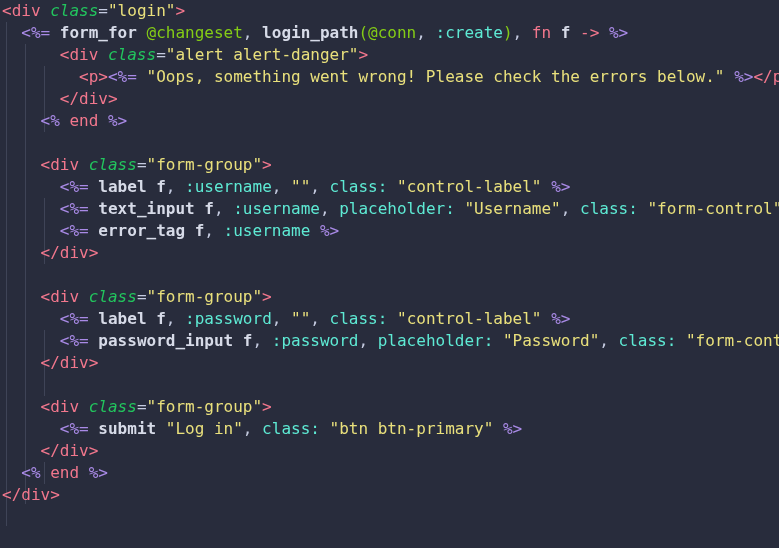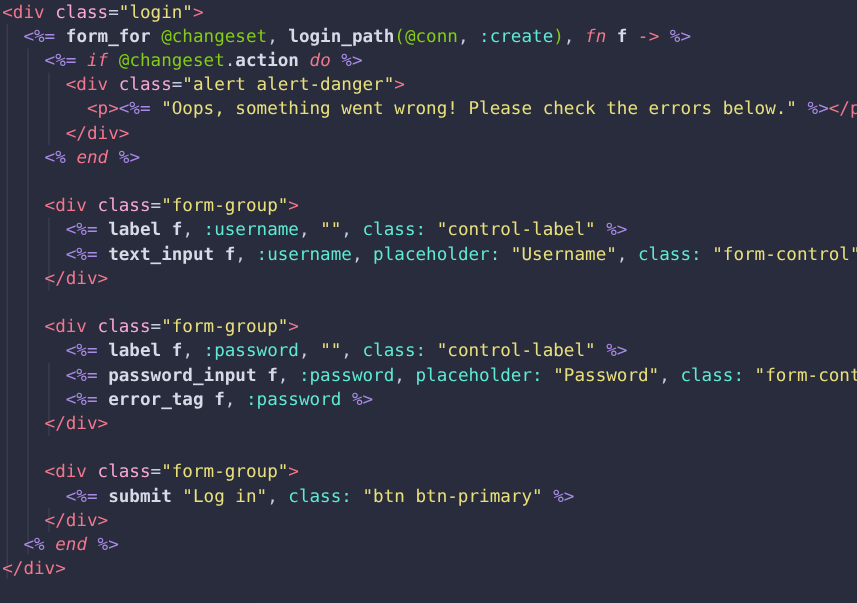--- a/index.html
+++ b/index.html
@@ -44,25 +44,25 @@
     height: 22px;
     line-height: 22px;
     font-size: 16px;
     white-space: pre;
     letter-spacing: 0px;
     padding-left: 2px;
     font-family: "DejaVu Sans Mono", monospace;
   }
   
   .t-tag      { color: #f2778d; margin-top: 36px; }            
-  .t-attr     { color: #f9a8d4; } 
+  .t-attr     { color: #22c55e; font-style: italic; } 
   .t-op       { color: #c5cbe0; }            
   .t-str      { color: #e9e07c; }            
   .t-eex      { color: #a98ae6; }            
-  .t-kw       { color: #f2778d; font-style: italic; }            
+  .t-kw       { color: #f2778d; }            
   .t-fn       { color: #d7dbe8; font-weight: bold; }            
   .t-var      { color: #84cc16; }            
   .t-atom     { color: #5eead4; }            
   .t-plain    { color: #d7dbe8; }
 </style>
 </head>
 <body>
 
 <div id="editor">
 
@@ -71,35 +71,34 @@
       <div class="guide" style="left: 25px; top: 44px; height: 460px; background: rgb(63, 68, 87);"></div>
       <div class="guide" style="left: 44px; top: 66px; height: 66px; background: rgb(63, 68, 87);"></div>
       <div class="guide" style="left: 44px; top: 198px; height: 66px; background: rgb(63, 68, 87);"></div>
       <div class="guide" style="left: 44px; top: 330px; height: 66px; background: rgb(63, 68, 87);"></div>
       <div class="guide" style="left: 44px; top: 462px; height: 22px; background: rgb(63, 68, 87);"></div>
     </div>
 
   <div class="code">
       <div class="line"><span class="t-tag">&lt;div</span><span class="t-plain"> </span><span class="t-attr">class</span><span class="t-op">=</span><span class="t-str">"login"</span><span class="t-tag">&gt;</span></div>
       <div class="line"><span class="t-plain">  </span><span class="t-eex">&lt;%=</span><span class="t-plain"> </span><span class="t-fn">form_for</span><span class="t-plain"> </span><span class="t-var">@changeset</span><span class="t-op">, </span><span class="t-fn">login_path</span><span class="t-var">(</span><span class="t-var">@conn</span><span class="t-op">, </span><span class="t-atom">:create</span><span class="t-var">)</span><span class="t-op">, </span><span class="t-kw">fn</span><span class="t-plain"> </span><span class="t-fn">f</span><span class="t-plain"> </span><span class="t-kw">-&gt;</span><span class="t-plain"> </span><span class="t-eex">%&gt;</span></div>
-      <div class="line"><span class="t-plain">    </span><span class="t-eex">&lt;%=</span><span class="t-plain"> </span><span class="t-kw">if</span><span class="t-plain"> </span><span class="t-var">@changeset</span><span class="t-op">.</span><span class="t-fn">action</span><span class="t-plain"> </span><span class="t-kw">do</span><span class="t-plain"> </span><span class="t-eex">%&gt;</span></div>
       <div class="line"><span class="t-plain">      </span><span class="t-tag">&lt;div</span><span class="t-plain"> </span><span class="t-attr">class</span><span class="t-op">=</span><span class="t-str">"alert alert-danger"</span><span class="t-tag">&gt;</span></div>
       <div class="line"><span class="t-plain">        </span><span class="t-tag">&lt;p&gt;</span><span class="t-eex">&lt;%=</span><span class="t-plain"> </span><span class="t-str">"Oops, something went wrong! Please check the errors below."</span><span class="t-plain"> </span><span class="t-eex">%&gt;</span><span class="t-tag">&lt;/p&gt;</span></div>
       <div class="line"><span class="t-plain">      </span><span class="t-tag">&lt;/div&gt;</span></div>
       <div class="line"><span class="t-plain">    </span><span class="t-eex">&lt;%</span><span class="t-plain"> </span><span class="t-kw">end</span><span class="t-plain"> </span><span class="t-eex">%&gt;</span></div>
       <div class="line">&nbsp;</div>
       <div class="line"><span class="t-plain">    </span><span class="t-tag">&lt;div</span><span class="t-plain"> </span><span class="t-attr">class</span><span class="t-op">=</span><span class="t-str">"form-group"</span><span class="t-tag">&gt;</span></div>
       <div class="line"><span class="t-plain">      </span><span class="t-eex">&lt;%=</span><span class="t-plain"> </span><span class="t-fn">label</span><span class="t-plain"> </span><span class="t-fn">f</span><span class="t-op">, </span><span class="t-atom">:username</span><span class="t-op">, </span><span class="t-str">""</span><span class="t-op">, </span><span class="t-atom">class:</span><span class="t-plain"> </span><span class="t-str">"control-label"</span><span class="t-plain"> </span><span class="t-eex">%&gt;</span></div>
       <div class="line"><span class="t-plain">      </span><span class="t-eex">&lt;%=</span><span class="t-plain"> </span><span class="t-fn">text_input</span><span class="t-plain"> </span><span class="t-fn">f</span><span class="t-op">, </span><span class="t-atom">:username</span><span class="t-op">, </span><span class="t-atom">placeholder:</span><span class="t-plain"> </span><span class="t-str">"Username"</span><span class="t-op">, </span><span class="t-atom">class:</span><span class="t-plain"> </span><span class="t-str">"form-control"</span></div>
+      <div class="line"><span class="t-plain">      </span><span class="t-eex">&lt;%=</span><span class="t-plain"> </span><span class="t-fn">error_tag</span><span class="t-plain"> </span><span class="t-fn">f</span><span class="t-op">, </span><span class="t-atom">:username</span><span class="t-plain"> </span><span class="t-eex">%&gt;</span></div>
       <div class="line"><span class="t-plain">    </span><span class="t-tag">&lt;/div&gt;</span></div>
       <div class="line">&nbsp;</div>
       <div class="line"><span class="t-plain">    </span><span class="t-tag">&lt;div</span><span class="t-plain"> </span><span class="t-attr">class</span><span class="t-op">=</span><span class="t-str">"form-group"</span><span class="t-tag">&gt;</span></div>
       <div class="line"><span class="t-plain">      </span><span class="t-eex">&lt;%=</span><span class="t-plain"> </span><span class="t-fn">label</span><span class="t-plain"> </span><span class="t-fn">f</span><span class="t-op">, </span><span class="t-atom">:password</span><span class="t-op">, </span><span class="t-str">""</span><span class="t-op">, </span><span class="t-atom">class:</span><span class="t-plain"> </span><span class="t-str">"control-label"</span><span class="t-plain"> </span><span class="t-eex">%&gt;</span></div>
       <div class="line"><span class="t-plain">      </span><span class="t-eex">&lt;%=</span><span class="t-plain"> </span><span class="t-fn">password_input</span><span class="t-plain"> </span><span class="t-fn">f</span><span class="t-op">, </span><span class="t-atom">:password</span><span class="t-op">, </span><span class="t-atom">placeholder:</span><span class="t-plain"> </span><span class="t-str">"Password"</span><span class="t-op">, </span><span class="t-atom">class:</span><span class="t-plain"> </span><span class="t-str">"form-control"</span></div>
-      <div class="line"><span class="t-plain">      </span><span class="t-eex">&lt;%=</span><span class="t-plain"> </span><span class="t-fn">error_tag</span><span class="t-plain"> </span><span class="t-fn">f</span><span class="t-op">, </span><span class="t-atom">:password</span><span class="t-plain"> </span><span class="t-eex">%&gt;</span></div>
       <div class="line"><span class="t-plain">    </span><span class="t-tag">&lt;/div&gt;</span></div>
       <div class="line">&nbsp;</div>
       <div class="line"><span class="t-plain">    </span><span class="t-tag">&lt;div</span><span class="t-plain"> </span><span class="t-attr">class</span><span class="t-op">=</span><span class="t-str">"form-group"</span><span class="t-tag">&gt;</span></div>
       <div class="line"><span class="t-plain">      </span><span class="t-eex">&lt;%=</span><span class="t-plain"> </span><span class="t-fn">submit</span><span class="t-plain"> </span><span class="t-str">"Log in"</span><span class="t-op">, </span><span class="t-atom">class:</span><span class="t-plain"> </span><span class="t-str">"btn btn-primary"</span><span class="t-plain"> </span><span class="t-eex">%&gt;</span></div>
       <div class="line"><span class="t-plain">    </span><span class="t-tag">&lt;/div&gt;</span></div>
       <div class="line"><span class="t-plain">  </span><span class="t-eex">&lt;%</span><span class="t-plain"> </span><span class="t-kw">end</span><span class="t-plain"> </span><span class="t-eex">%&gt;</span></div>
       <div class="line"><span class="t-tag">&lt;/div&gt;</span></div>
     </div>
 
 </div>

